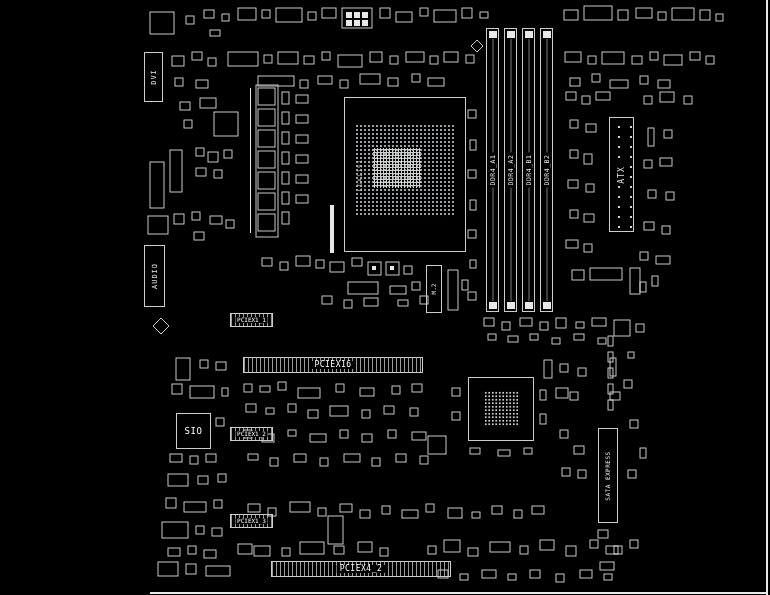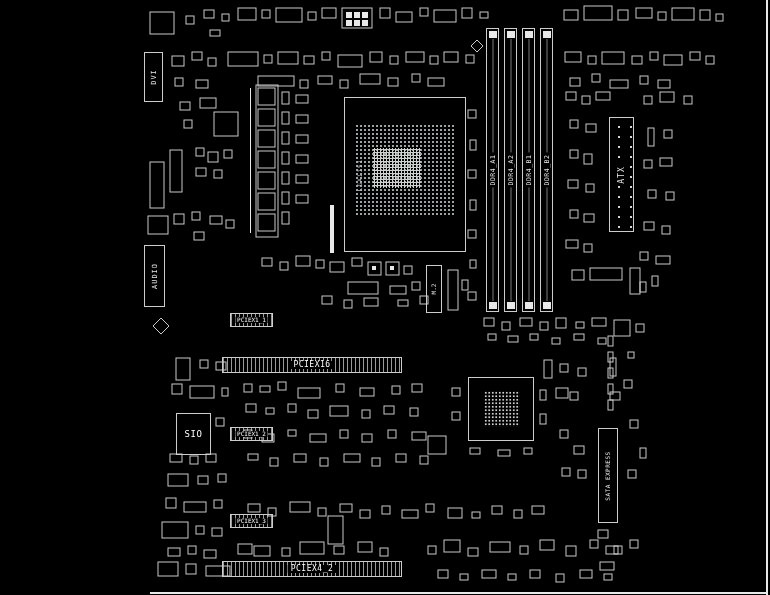--- a/index.html
+++ b/index.html
@@ -36,34 +36,34 @@
   .dimm .vlabel{font-size:6.5px;letter-spacing:0.5px;}
 
   #atx{left:609px;top:117px;width:25px;height:115px;
        background-image:radial-gradient(circle,#cfcfcf 1.3px,transparent 1.5px);
        background-size:12px 10px;background-position:3px 4px;}
   #atx .vlabel{font-size:8px;}
 
   #m2{left:426px;top:265px;width:16px;height:48px;}
   #m2 .vlabel{font-size:6px;letter-spacing:0;}
 
-  #sio{left:176px;top:413px;width:35px;height:42px;}
+  #sio{left:176px;top:413px;width:35px;height:36px;}
   #sio .hlabel{font-size:9px;background:transparent;}
 
   #pch{left:468px;top:377px;width:66px;height:64px;}
   #pch .inner{position:absolute;left:15px;top:13px;width:36px;height:36px;
        background-image:radial-gradient(circle,#cfcfcf 1px,transparent 1.2px);
        background-size:3.5px 3.5px;}
 
   #sataexp{left:598px;top:428px;width:20px;height:95px;}
   #sataexp .vlabel{font-size:6px;letter-spacing:0.5px;}
 
-  .pcie-long{left:222px;width:180px;height:16px;
+  .pcie-long{left:243px;width:180px;height:16px;
        background-image:repeating-linear-gradient(90deg,rgba(205,205,205,0.75) 0px,rgba(205,205,205,0.75) 1px,transparent 1px,transparent 4px);}
-  #pciex16{top:357px;} #pciex4_1{top:479px;} #pciex4_2{top:561px;}
+  #pciex16{top:357px;} #pciex4_1{top:479px;} #pciex4_2{top:561px;margin-left:28px;}
 
   .pcie-x1{left:230px;width:43px;height:14px;
        background-image:repeating-linear-gradient(90deg,rgba(205,205,205,0.75) 0px,rgba(205,205,205,0.75) 1px,transparent 1px,transparent 4px);}
   #pciex1_1{top:313px;} #pciex1_2{top:427px;} #pciex1_3{top:514px;}
   .pcie-x1 .hlabel{font-size:6px;padding:0 2px;letter-spacing:0;}
 </style>
 </head>
 <body>
 
 <div id="board">

